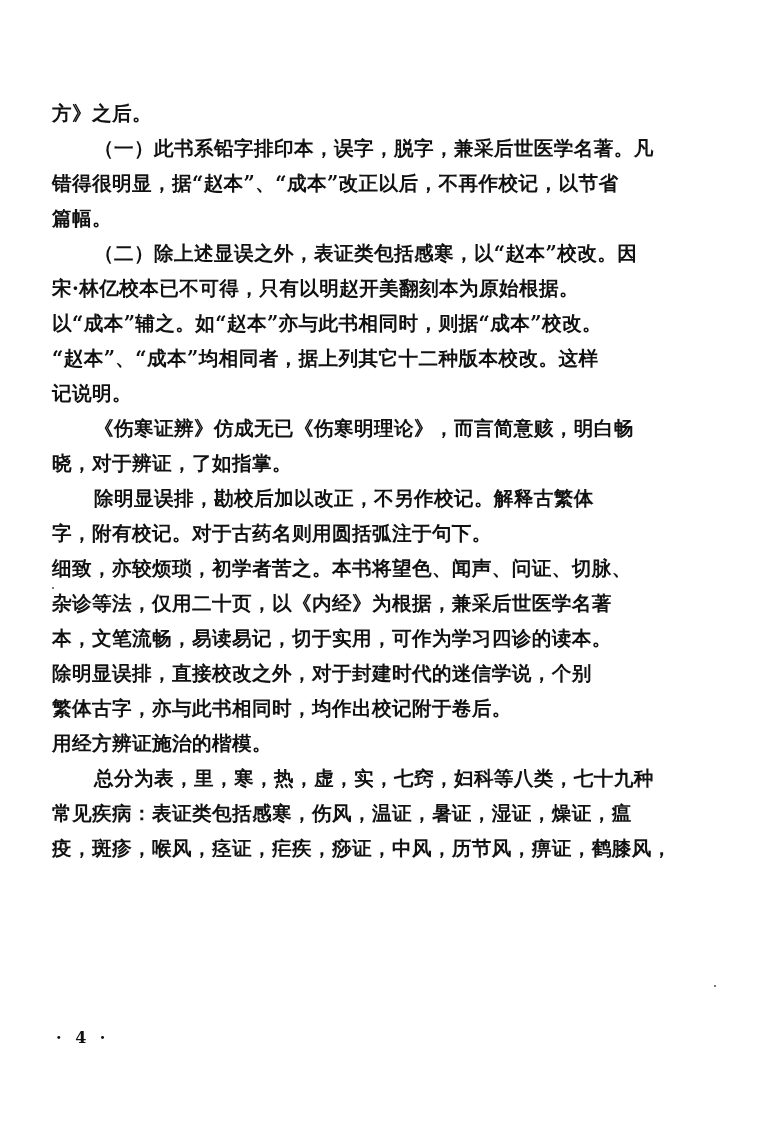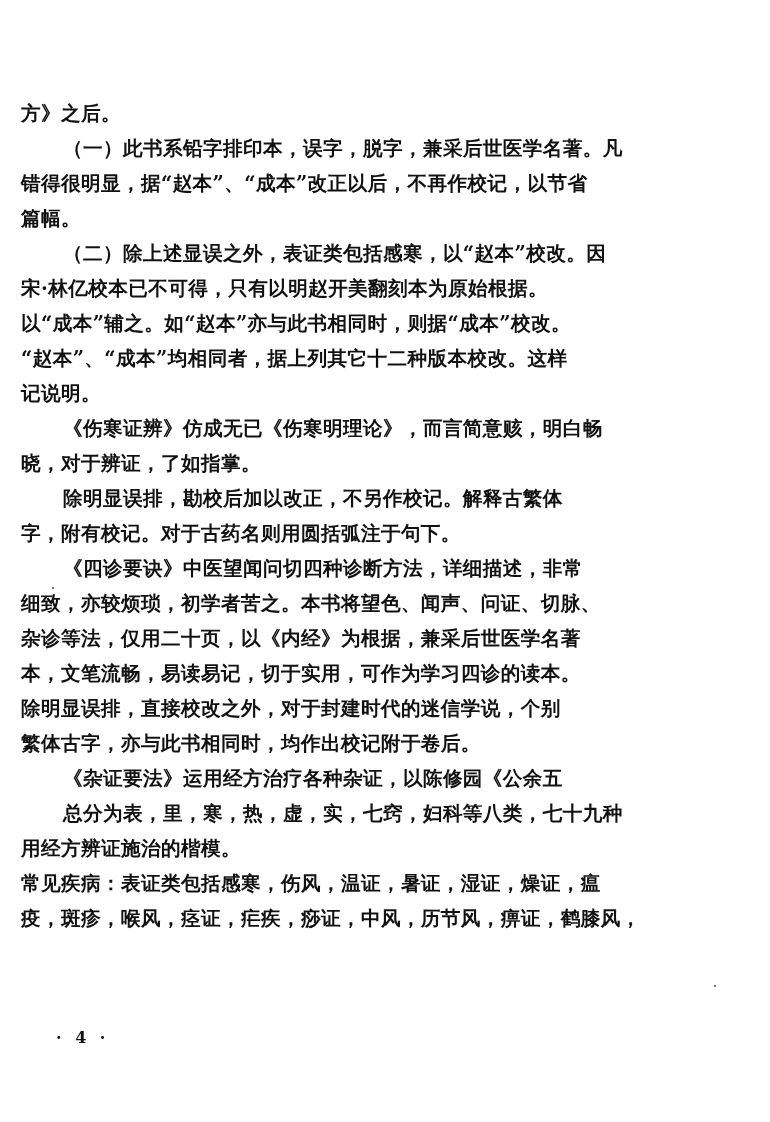--- a/index.html
+++ b/index.html
@@ -10,21 +10,21 @@
   body {
     width: 770px;
     height: 1122px;
     position: relative;
     overflow: hidden;
     font-family: "DejaVu Serif", "Liberation Serif", serif;
     color: #111111;
   }
   .page {
     position: absolute;
-    left: 21px;
+    left: 52px;
     top: 96px;
     width: 590px;
   }
   .line {
     height: 35px;
     line-height: 35px;
     font-size: 19.6px;
     white-space: nowrap;
     letter-spacing: 0.4px;
     font-weight: 600;
@@ -56,29 +56,27 @@
   <div class="line">篇幅。</div>
   <div class="line indent">（二）除上述显误之外，表证类包括感寒，以“赵本”校改。因</div>
   <div class="line">宋·林亿校本已不可得，只有以明赵开美翻刻本为原始根据。</div>
   <div class="line">以“成本”辅之。如“赵本”亦与此书相同时，则据“成本”校改。</div>
   <div class="line">“赵本”、“成本”均相同者，据上列其它十二种版本校改。这样</div>
   <div class="line">记说明。</div>
   <div class="line indent">《伤寒证辨》仿成无已《伤寒明理论》，而言简意赅，明白畅</div>
   <div class="line">晓，对于辨证，了如指掌。</div>
   <div class="line indent">除明显误排，勘校后加以改正，不另作校记。解释古繁体</div>
   <div class="line">字，附有校记。对于古药名则用圆括弧注于句下。</div>
-  <div class="line indent">《四诊要诀》中医望闻问切四种诊断方法，详细描述，非常</div>
   <div class="line">细致，亦较烦琐，初学者苦之。本书将望色、闻声、问证、切脉、</div>
   <div class="line">杂诊等法，仅用二十页，以《内经》为根据，兼采后世医学名著</div>
   <div class="line">本，文笔流畅，易读易记，切于实用，可作为学习四诊的读本。</div>
   <div class="line">除明显误排，直接校改之外，对于封建时代的迷信学说，个别</div>
   <div class="line">繁体古字，亦与此书相同时，均作出校记附于卷后。</div>
-  <div class="line indent">《杂证要法》运用经方治疗各种杂证，以陈修园《公余五</div>
+  <div class="line">用经方辨证施治的楷模。</div>
   <div class="line indent">总分为表，里，寒，热，虚，实，七窍，妇科等八类，七十九种</div>
-  <div class="line">用经方辨证施治的楷模。</div>
   <div class="line">常见疾病：表证类包括感寒，伤风，温证，暑证，湿证，燥证，瘟</div>
   <div class="line">疫，斑疹，喉风，痉证，疟疾，痧证，中风，历节风，痹证，鹤膝风，</div>
 </div>
 
 <div class="page-number">· 4 ·</div>
 
 <div class="speck" style="left:52px; top:587px;"></div>
 <div class="speck" style="left:714px; top:985px;"></div>
 
 </body></html>

